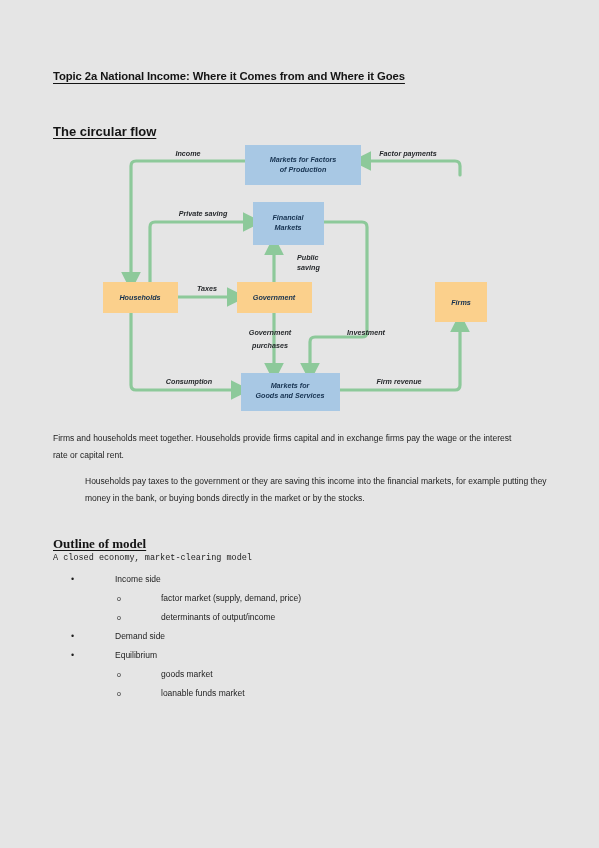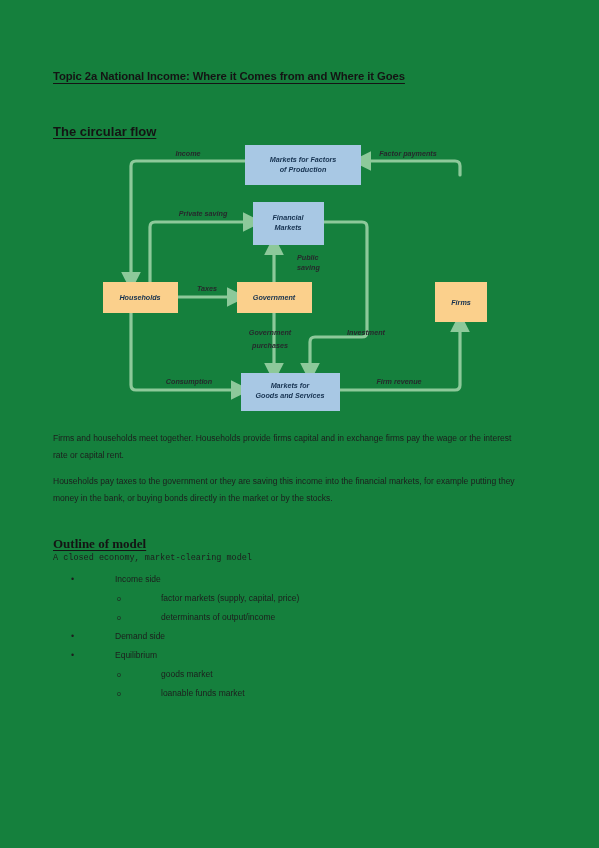--- a/index.html
+++ b/index.html
@@ -13,21 +13,21 @@
     font-family: "Liberation Sans", sans-serif;
     color: #1a1a1a;
     position: relative;
     overflow: hidden;
   }
   .page {
     position: absolute;
     left: 0; top: 0;
     width: 599px;
     height: 848px;
-    background: #15803d;
+    background: #e5e5e5;
   }
   .doc-title {
     position: absolute;
     left: 53px;
     top: 70px;
     width: 480px;
     font-size: 11.3px;
     font-weight: bold;
     letter-spacing: -0.1px;
     text-decoration: underline;
@@ -48,21 +48,21 @@
 
   .para {
     position: absolute;
     left: 53px;
     width: 470px;
     font-size: 8.5px;
     line-height: 17px;
     color: #1d1d1d;
   }
   #para-1 { top: 430px; }
-  #para-2 { top: 473px; }
+  #para-2 { top: 473px; margin-left: 32px; }
   #para-closed-economy { top: 550px; width: 400px; font-family: Liberation Mono, monospace; }
 
   
   .diagram {
     position: absolute;
     left: 98px;
     top: 145px;
     width: 404px;
     height: 272px;
     font-weight: bold;
@@ -212,21 +212,21 @@
   <div class="para" id="para-closed-economy">A closed economy, market-clearing model</div>
 
   <div class="outline">
     <ul class="lvl1">
       <li>
         <span class="marker">•</span>
         <span>Income side</span>
         <ul class="lvl2">
           <li>
             <span class="marker">o</span>
-            <span>factor markets (supply, capital, price)</span>
+            <span>factor market (supply, demand, price)</span>
           </li>
           <li>
             <span class="marker">o</span>
             <span>determinants of output/income</span>
           </li>
         </ul>
       </li>
       <li>
         <span class="marker">•</span>
         <span>Demand side</span>

